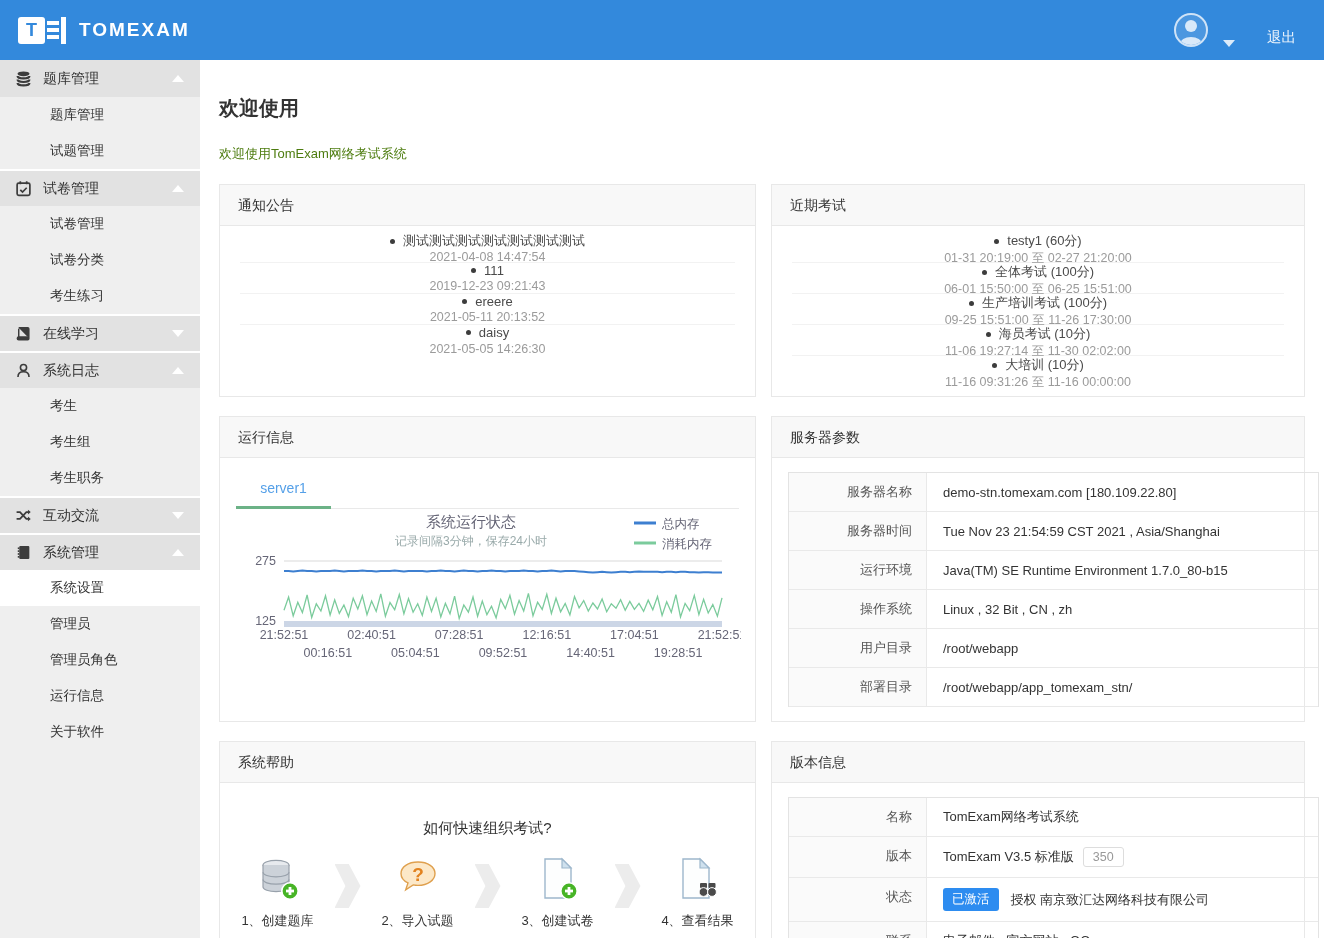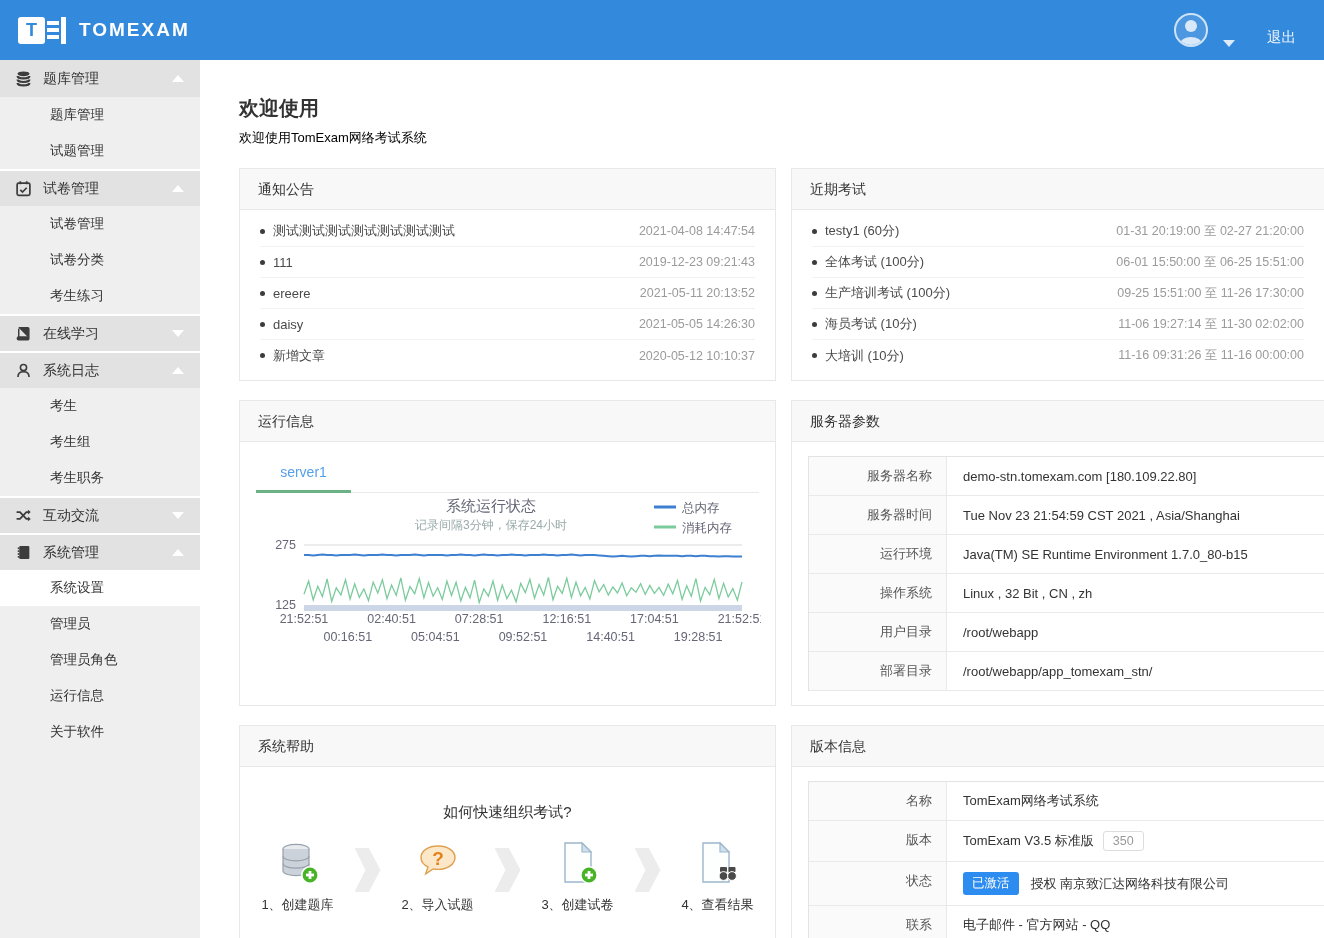--- a/index.html
+++ b/index.html
@@ -21,47 +21,47 @@
     position:relative; overflow:hidden; background:#4c97e0; }
   .avatar .head { position:absolute; left:50%; top:5px; transform:translateX(-50%);
     width:12px; height:12px; border-radius:50%; background:#d9e9f9; }
   .avatar .body { position:absolute; left:50%; bottom:-6px; transform:translateX(-50%);
     width:22px; height:14px; border-radius:50%; background:#d9e9f9; }
   .caret-down { width:0; height:0; border-left:6px solid transparent; border-right:6px solid transparent;
     border-top:7px solid #dcebfa; margin-left:15px; }
   .logout { color:#eef5fc; font-size:14.5px; margin-left:32px; cursor:pointer; }
 
   
-  .layout { display:flex; height:878px;gap:20px; }
+  .layout { display:flex; height:878px; }
   .sidebar { width:200px; background:#efefef; flex-shrink:0; }
   .group-header { height:37px; background:#e2e2e2; border-top:2px solid #fff;
     display:flex; align-items:center; padding:0 16px 0 15px; cursor:pointer; }
   .group-header:first-child { border-top:none; }
   .group-header .gicon { width:17px; height:17px; margin-right:11px; display:inline-flex; }
   .group-header .glabel { font-size:14px; color:#333; }
   .arrow { margin-left:auto; width:0; height:0; }
   .arrow.up { border-left:6px solid transparent; border-right:6px solid transparent; border-bottom:7px solid #fff; }
   .arrow.down { border-left:6px solid transparent; border-right:6px solid transparent; border-top:7px solid #fff; }
   .sub-item { height:36px; display:flex; align-items:center; padding-left:50px;
     font-size:13.5px; color:#333; cursor:pointer; }
   .sub-item.selected { background:#fff; }
 
   
   .main { flex:1; padding:14px 19px; }
   .page-title { margin-top:21px; font-size:20px; font-weight:bold; color:#333; }
-  .page-subtitle { margin-top:7px; font-size:13px; color:#000000; }
+  .page-subtitle { margin-top:23px; font-size:13px; color:#4d7c0f; }
   .cards-grid { display:grid; grid-template-columns:537px 534px; column-gap:15px; row-gap:19px; margin-top:21px; }
   .card { border:1px solid #e8e8e8; background:#fff; }
   .card-header { height:41px; line-height:40px; padding:0 18px; background:#f8f8f8;
     border-bottom:1px solid #e8e8e8; font-size:14px; color:#333; }
 
   
   .list-body { padding:6px 20px 9px; }
   .lrow { display:flex; justify-content:space-between; align-items:center; height:31px;
-    border-bottom:1px solid #f2f2f2; }
+    border-bottom:1px solid #f2f2f2;flex-direction:column; }
   .lrow:last-child { border-bottom:none; }
   .lrow .ltitle { font-size:13px; color:#4a4a4a; display:flex; align-items:center; cursor:pointer; }
   .dot { width:5px; height:5px; border-radius:50%; background:#3c3c3c; margin-right:8px; flex-shrink:0; }
   .lrow .ldate { font-size:12.5px; color:#9b9b9b; }
 
   
   .tabs { margin:15px 16px 0; border-bottom:1px solid #e9e9e9; }
   .tab { display:inline-block; width:95px; text-align:center; padding:7px 0 10px;
     color:#55a0e8; font-size:14px; border-bottom:3px solid #6cb287; margin-bottom:-1px; cursor:pointer; }
   .chart-wrap { margin:2px 16px 8px; }
@@ -210,24 +210,20 @@
               <span class="ltitle"><span class="dot"></span>111</span>
               <span class="ldate">2019-12-23 09:21:43</span>
             </div>
             <div class="lrow">
               <span class="ltitle"><span class="dot"></span>ereere</span>
               <span class="ldate">2021-05-11 20:13:52</span>
             </div>
             <div class="lrow">
               <span class="ltitle"><span class="dot"></span>daisy</span>
               <span class="ldate">2021-05-05 14:26:30</span>
-            </div>
-            <div class="lrow">
-              <span class="ltitle"><span class="dot"></span>新增文章</span>
-              <span class="ldate">2020-05-12 10:10:37</span>
             </div>
           </div>
       </div>
 
       <div class="card">
         <div class="card-header">近期考试</div>
         <div class="list-body">
             <div class="lrow">
               <span class="ltitle"><span class="dot"></span>testy1 (60分)</span>
               <span class="ldate">01-31 20:19:00 至 02-27 21:20:00</span>

